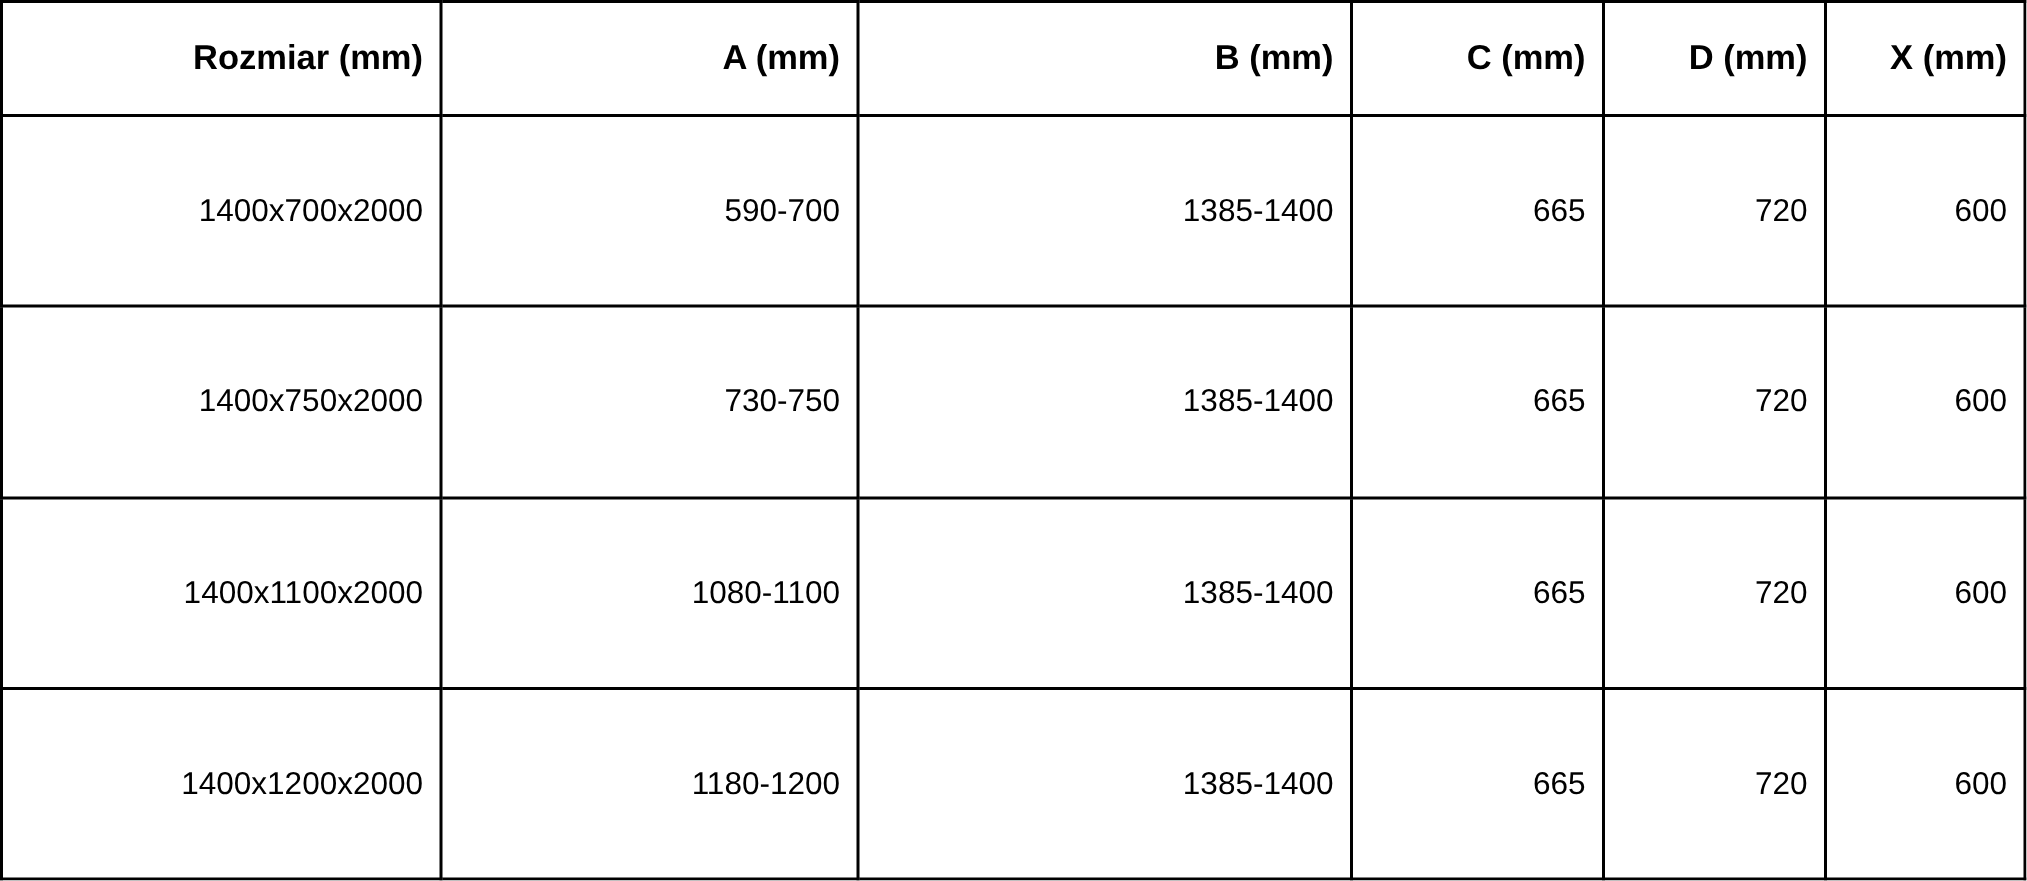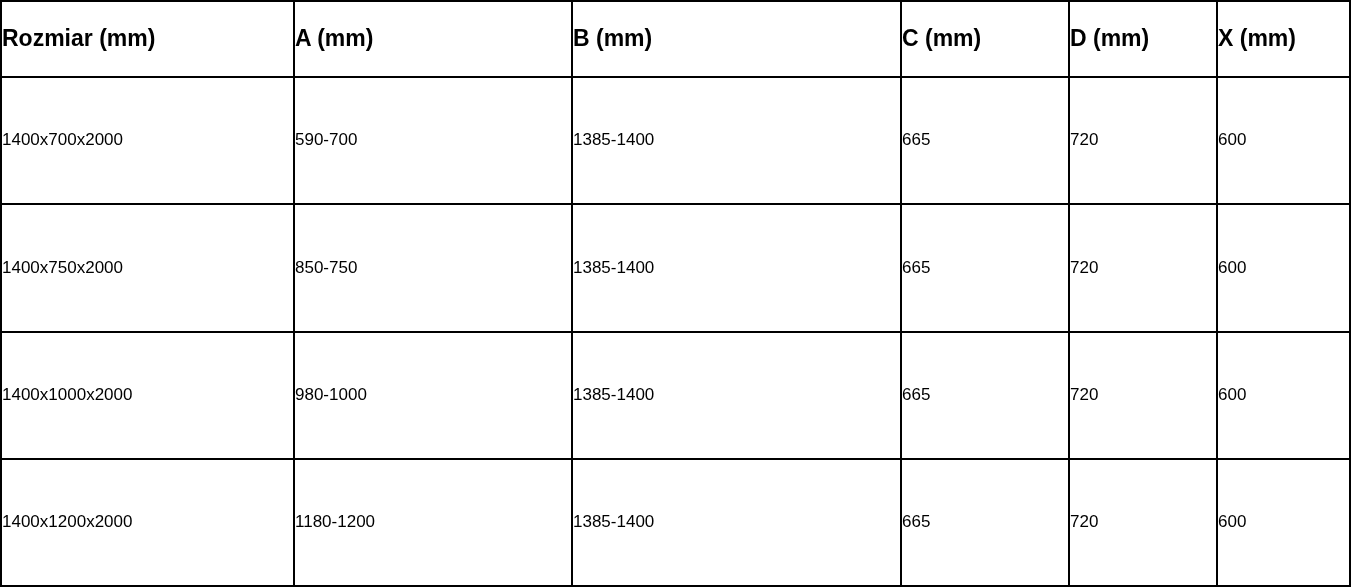--- a/index.html
+++ b/index.html
@@ -21,33 +21,33 @@
   }
   table.spec-table {
     border-collapse: collapse;
     width: 1351px;
     height: 587px;
     table-layout: fixed;
   }
   table.spec-table th,
   table.spec-table td {
     border: 2px solid #000000;
-    text-align: left;
+    text-align: right;
     vertical-align: middle;
     font-size: 23px;
-    padding: 0;
+    padding: 11px;
     line-height: 1.2;
   }
   table.spec-table th {
     font-weight: bold;
     font-size: 23px;
   }
   table.spec-table td {
     font-weight: normal;
-    font-size: 17px;
+    font-size: 21px;
   }
   
   col.c0 { width: 293px; }
   col.c1 { width: 278px; }
   col.c2 { width: 329px; }
   col.c3 { width: 168px; }
   col.c4 { width: 148px; }
   col.c5 { width: 133px; }
   thead tr { height: 76px; }
   tbody tr { height: 64px; }
@@ -79,29 +79,29 @@
       <tr>
         <td>1400x700x2000</td>
         <td>590-700</td>
         <td>1385-1400</td>
         <td>665</td>
         <td>720</td>
         <td>600</td>
       </tr>
       <tr>
         <td>1400x750x2000</td>
-        <td>850-750</td>
+        <td>730-750</td>
         <td>1385-1400</td>
         <td>665</td>
         <td>720</td>
         <td>600</td>
       </tr>
       <tr>
-        <td>1400x1000x2000</td>
-        <td>980-1000</td>
+        <td>1400x1100x2000</td>
+        <td>1080-1100</td>
         <td>1385-1400</td>
         <td>665</td>
         <td>720</td>
         <td>600</td>
       </tr>
       <tr>
         <td>1400x1200x2000</td>
         <td>1180-1200</td>
         <td>1385-1400</td>
         <td>665</td>

